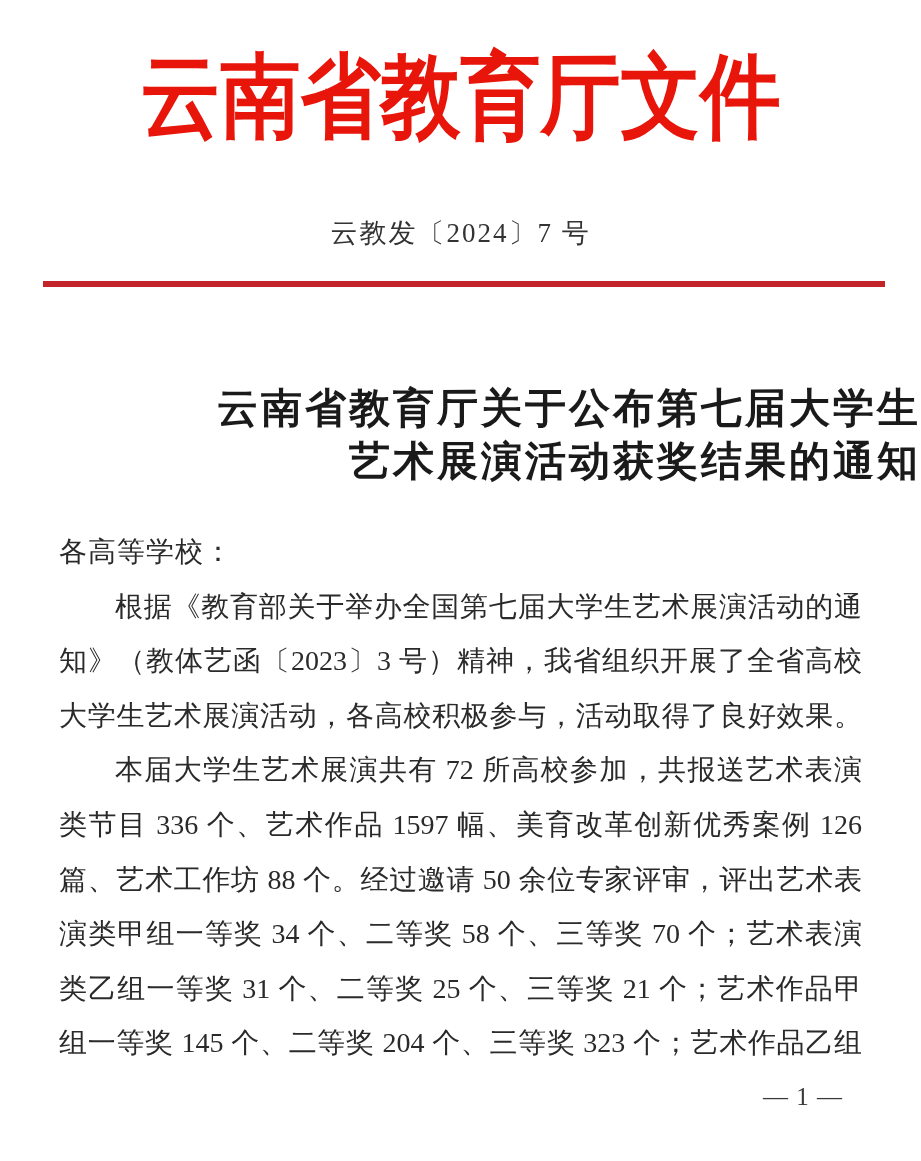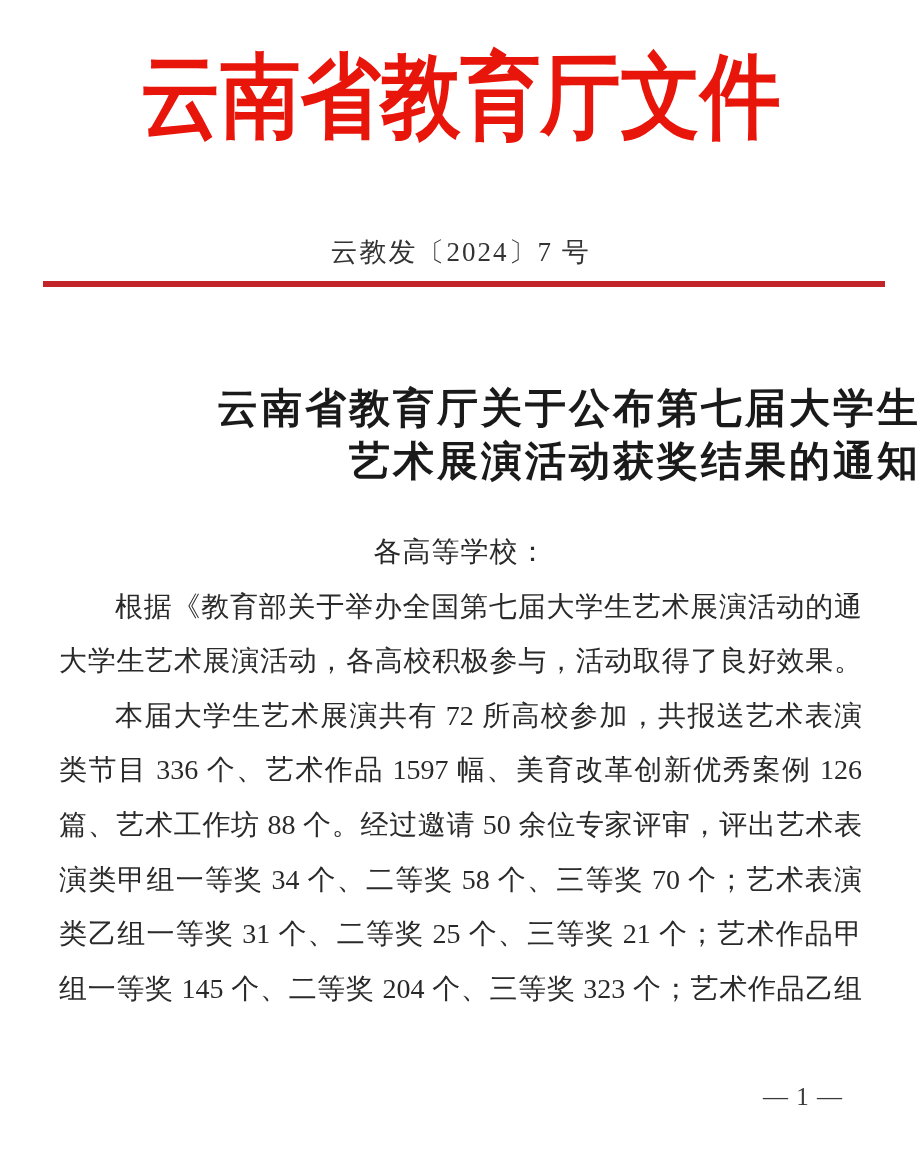--- a/index.html
+++ b/index.html
@@ -25,21 +25,21 @@
     font-size: 80px;
     line-height: 1.1;
     font-weight: bold;
     color: var(--header-red);
     transform: scaleY(1.15);
     transform-origin: top center;
     white-space: nowrap;
   }
   .doc-number {
     position: absolute;
-    top: 236px;
+    top: 217px;
     left: 0;
     right: 0;
     text-align: center;
     font-size: 27px;
     line-height: 32px;
     letter-spacing: 2px;
     color: #333333;
   }
   .red-divider {
     position: absolute;
@@ -64,21 +64,21 @@
   .body-block {
     position: absolute;
     top: 525px;
     left: 59px;
     width: 803px;
     font-size: 28px;
     line-height: 54.6px;
     color: #2a2a2a;
   }
   .salutation {
-    text-align: center;
+    text-align: left;
     letter-spacing: 1px;
   }
   .body-line {
     text-align: justify;
     text-align-last: justify;
   }
   .body-line.indent {
     padding-left: 56px;
     font-family: Liberation Serif, serif;
   }
@@ -103,20 +103,21 @@
 <div class="red-divider"></div>
 
 <div class="main-title">
   <div>云南省教育厅关于公布第七届大学生</div>
   <div>艺术展演活动获奖结果的通知</div>
 </div>
 
 <div class="body-block">
   <div class="salutation">各高等学校：</div>
   <div class="body-line indent">根据《教育部关于举办全国第七届大学生艺术展演活动的通</div>
+  <div class="body-line">知》（教体艺函〔2023〕3 号）精神，我省组织开展了全省高校</div>
   <div class="body-line">大学生艺术展演活动，各高校积极参与，活动取得了良好效果。</div>
   <div class="body-line indent">本届大学生艺术展演共有 72 所高校参加，共报送艺术表演</div>
   <div class="body-line">类节目 336 个、艺术作品 1597 幅、美育改革创新优秀案例 126</div>
   <div class="body-line">篇、艺术工作坊 88 个。经过邀请 50 余位专家评审，评出艺术表</div>
   <div class="body-line">演类甲组一等奖 34 个、二等奖 58 个、三等奖 70 个；艺术表演</div>
   <div class="body-line">类乙组一等奖 31 个、二等奖 25 个、三等奖 21 个；艺术作品甲</div>
   <div class="body-line">组一等奖 145 个、二等奖 204 个、三等奖 323 个；艺术作品乙组</div>
 </div>
 
 <div class="page-number">— 1 —</div>

